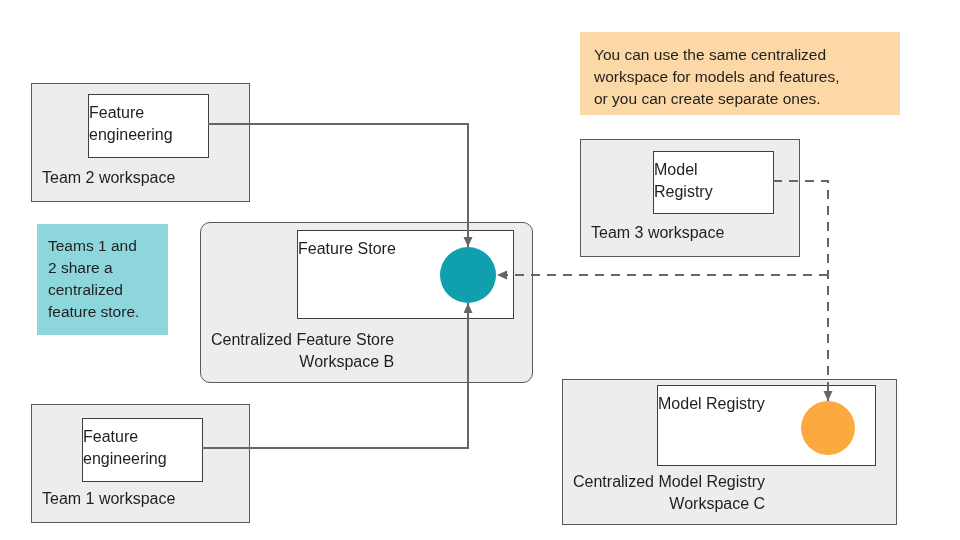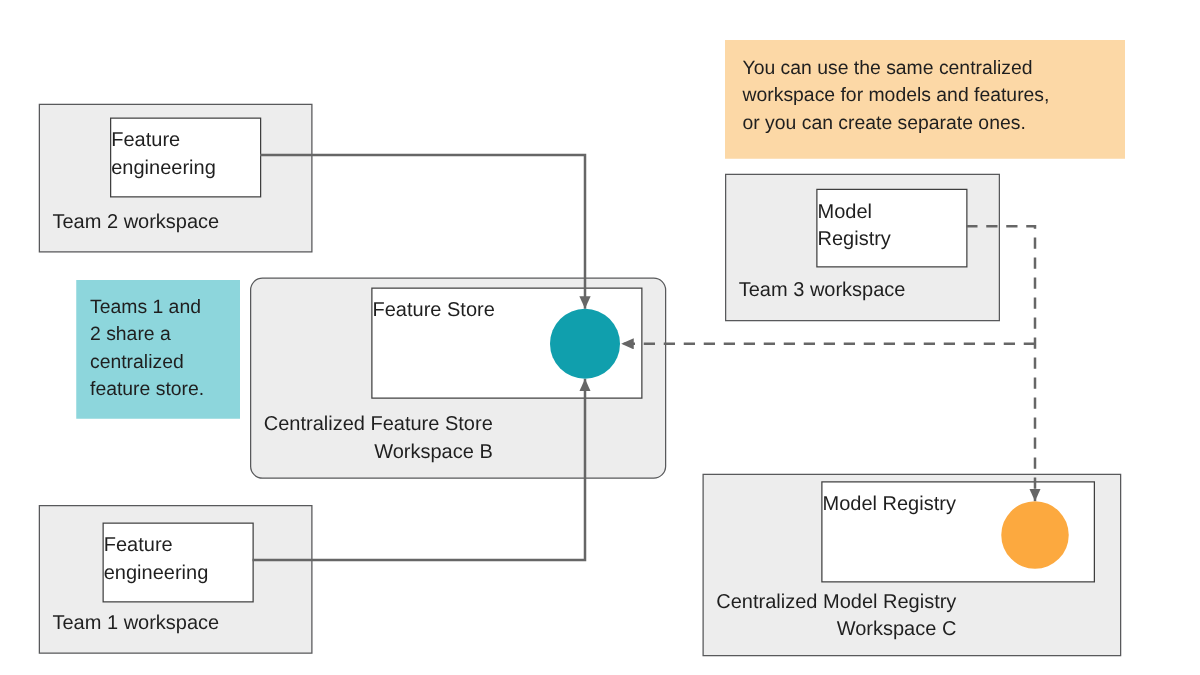--- a/index.html
+++ b/index.html
@@ -15,22 +15,22 @@
     position:absolute;background:#ffffff;border:1px solid #3F3F3F;box-sizing:border-box;
     font-size:16px;line-height:22px;padding:7px 0;white-space:pre-line;
   }
   .caption{
     position:absolute;left:10px;font-size:16px;line-height:22px;white-space:pre-line;
   }
   .note{
     position:absolute;box-sizing:border-box;font-size:15.5px;line-height:22px;
     white-space:pre-line;
   }
-  #note-teal{left:37px;top:224px;width:131px;height:111px;background:#8DD6DC;padding:11px 8px 8px 11px;margin-left:24px;}
-  #note-orange{left:580px;top:32px;width:320px;height:95px;background:#FCD8A6;padding:12px 10px 10px 14px;}
+  #note-teal{left:37px;top:224px;width:131px;height:111px;background:#8DD6DC;padding:11px 8px 8px 11px;}
+  #note-orange{left:580px;top:32px;width:320px;height:83px;background:#FCD8A6;padding:12px 10px 10px 14px;}
 
   
   #team1{left:31px;top:83px;width:219px;height:119px;}
   #team1-inner{left:56px;top:10px;width:121px;height:64px;}
   #team2{left:31px;top:404px;width:219px;height:119px;}
   #team2-inner{left:50px;top:13px;width:121px;height:64px;}
   #team3{left:580px;top:139px;width:220px;height:118px;}
   #team3-inner{left:72px;top:11px;width:121px;height:63px;}
   #central-fs{left:200px;top:222px;width:333px;height:161px;border-radius:10px;}
   #central-fs-inner{left:96px;top:7px;width:217px;height:89px;}

